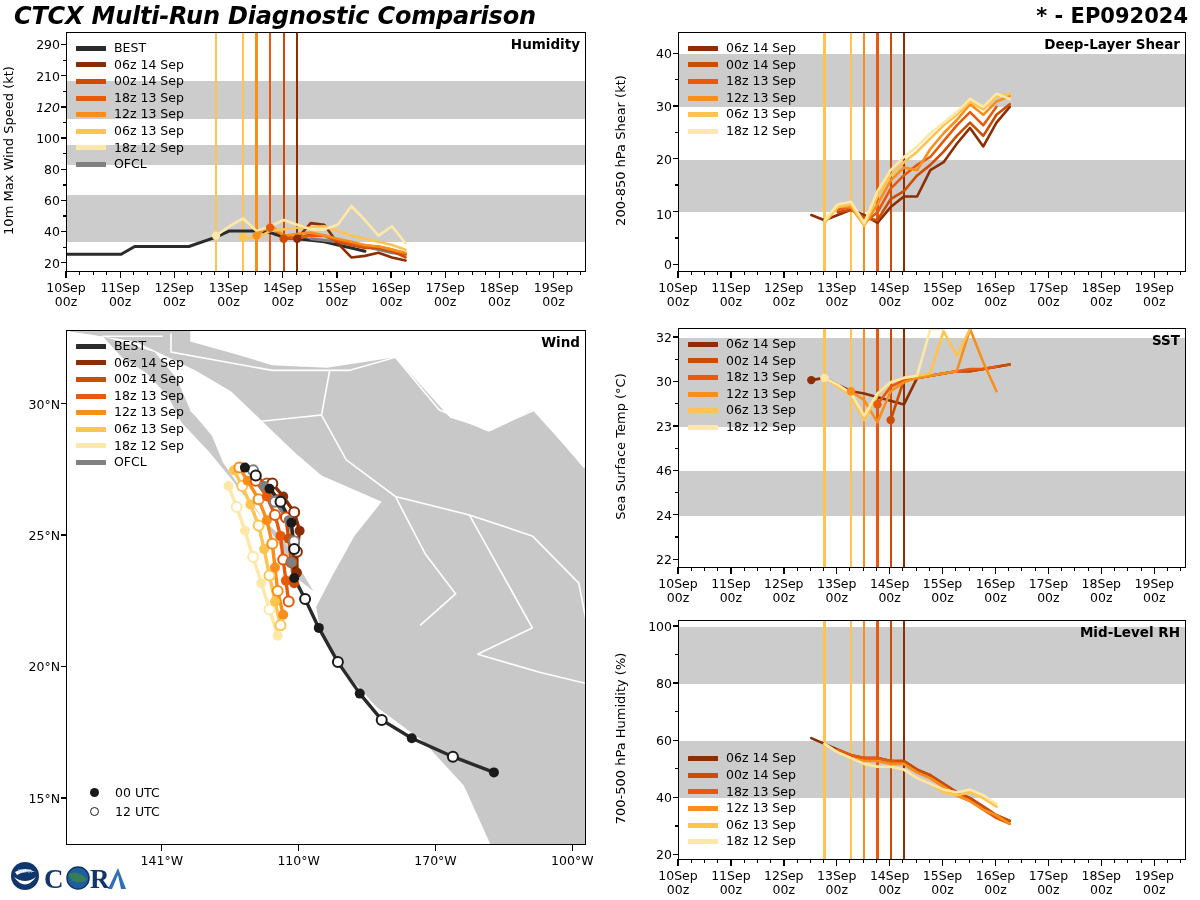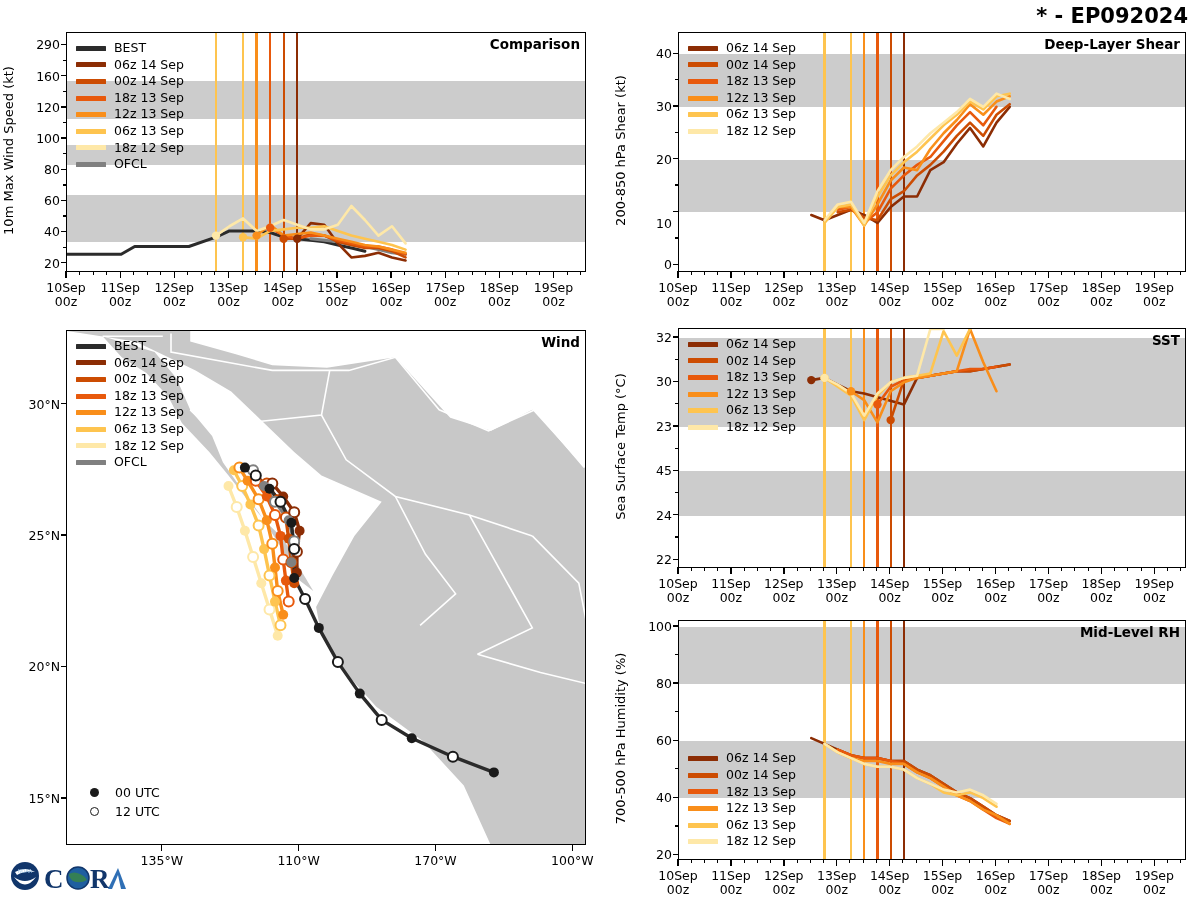--- a/index.html
+++ b/index.html
@@ -65,20 +65,21 @@
   .ml-dot.open{background:#fff;border:1.6px solid #1a1a1a;box-sizing:border-box;}
 
   
   .logo{position:absolute;left:8px;top:858px;width:120px;height:40px;}
 </style>
 </head>
 <body>
 
 <div class="page">
 
+  <div class="title">CTCX Multi-Run Diagnostic Comparison</div>
   <div class="storm-id">* - EP092024</div>
 
   <div id="panels-root">
       <div class="panel" style="left: 66px; top: 32px; width: 520px; height: 240px;">
         <div class="plotbox">
           <div class="band" style="top: 162.078px; height: 46.7532px; background: rgb(204, 204, 204);"></div>
           <div class="band" style="top: 112.208px; height: 20.2597px; background: rgb(204, 204, 204);"></div>
           <div class="band" style="top: 48.3117px; height: 37.4026px; background: rgb(204, 204, 204);"></div>
           <div class="vline" style="left: 147.858px; background: rgb(254, 196, 79);"></div>
           <div class="vline" style="left: 174.942px; background: rgb(254, 196, 79);"></div>
@@ -96,34 +97,34 @@
             <polyline points="176.04,204.16 189.58,205.71 203.12,197.92 216.67,196.36 230.21,194.81 243.75,194.81 257.29,193.25 270.83,197.92 284.37,202.60 297.92,205.71 311.46,208.83 325.00,211.95 338.54,216.62" fill="none" stroke="#fec44f" stroke-width="2.6" stroke-linejoin="round" stroke-linecap="round"></polyline>
             <polyline points="148.96,202.60 162.50,193.25 176.04,185.45 189.58,197.92 203.12,193.25 216.67,187.01 230.21,191.69 243.75,196.36 257.29,196.36 270.83,191.69 284.37,172.99 297.92,187.01 311.46,202.60 325.00,193.25 338.54,210.39" fill="none" stroke="#fee8a8" stroke-width="2.6" stroke-linejoin="round" stroke-linecap="round"></polyline>
             <circle cx="230.2083333333333" cy="205.71428571428572" r="4.2" fill="#8c2d04"></circle>
             <circle cx="216.66666666666666" cy="205.71428571428572" r="4.2" fill="#cc4c02"></circle>
             <circle cx="203.12499999999997" cy="194.8051948051948" r="4.2" fill="#e8590c"></circle>
             <circle cx="189.5833333333333" cy="202.5974025974026" r="4.2" fill="#f98e1a"></circle>
             <circle cx="176.04166666666666" cy="204.15584415584416" r="4.2" fill="#fec44f"></circle>
             <circle cx="148.95833333333331" cy="202.5974025974026" r="4.2" fill="#fee8a8"></circle>
           </svg>
         </div>
-        <div class="corner-label">Comparison</div>
+        <div class="corner-label">Humidity</div>
         <div class="ytick" style="top: 230.649px; left: -40px; width: 34px;">20</div>
         <div class="ytickmark" style="top: 230.149px; left: -5px; width: 6px;"></div>
         <div class="ytick" style="top: 199.481px; left: -40px; width: 34px;">40</div>
         <div class="ytickmark" style="top: 198.981px; left: -5px; width: 6px;"></div>
         <div class="ytick" style="top: 168.312px; left: -40px; width: 34px;">60</div>
         <div class="ytickmark" style="top: 167.812px; left: -5px; width: 6px;"></div>
         <div class="ytick" style="top: 137.143px; left: -40px; width: 34px;">80</div>
         <div class="ytickmark" style="top: 136.643px; left: -5px; width: 6px;"></div>
         <div class="ytick" style="top: 105.974px; left: -40px; width: 34px;">100</div>
         <div class="ytickmark" style="top: 105.474px; left: -5px; width: 6px;"></div>
-        <div class="ytick" style="top: 74.8052px; left: -40px; width: 34px;">120</div>
+        <div class="ytick" style="top: 74.8052px; left: -40px; width: 34px; font-style: italic;">120</div>
         <div class="ytickmark" style="top: 74.3052px; left: -5px; width: 6px;"></div>
-        <div class="ytick" style="top: 43.6364px; left: -40px; width: 34px;">160</div>
+        <div class="ytick" style="top: 43.6364px; left: -40px; width: 34px;">210</div>
         <div class="ytickmark" style="top: 43.1364px; left: -5px; width: 6px;"></div>
         <div class="ytick" style="top: 12.4675px; left: -40px; width: 34px;">290</div>
         <div class="ytickmark" style="top: 11.9675px; left: -5px; width: 6px;"></div>
         <div class="ytickmark" style="top: 214.565px; left: -3px; width: 4px;"></div>
         <div class="ytickmark" style="top: 183.396px; left: -3px; width: 4px;"></div>
         <div class="ytickmark" style="top: 152.227px; left: -3px; width: 4px;"></div>
         <div class="ytickmark" style="top: 121.058px; left: -3px; width: 4px;"></div>
         <div class="ytickmark" style="top: 89.8896px; left: -3px; width: 4px;"></div>
         <div class="ytickmark" style="top: 58.7208px; left: -3px; width: 4px;"></div>
         <div class="ytickmark" style="top: 27.5519px; left: -3px; width: 4px;"></div>
@@ -227,21 +228,21 @@
             <polyline points="158.75,179.34 171.98,176.70 185.21,184.62 198.44,187.25 211.67,166.15 224.90,158.24 238.12,142.42 251.35,131.87 264.58,118.68 277.81,102.86 291.04,89.67 304.27,102.86 317.50,81.76 330.73,71.21" fill="none" stroke="#cc4c02" stroke-width="2.6" stroke-linejoin="round" stroke-linecap="round"></polyline>
             <polyline points="158.75,176.70 171.98,174.07 185.21,189.89 198.44,179.34 211.67,155.60 224.90,142.42 238.12,131.87 251.35,123.96 264.58,108.13 277.81,92.31 291.04,79.12 304.27,92.31 317.50,73.85" fill="none" stroke="#e8590c" stroke-width="2.6" stroke-linejoin="round" stroke-linecap="round"></polyline>
             <polyline points="158.75,174.07 171.98,174.07 185.21,192.53 198.44,171.43 211.67,147.69 224.90,134.51 238.12,137.14 251.35,116.04 264.58,100.22 277.81,87.03 291.04,71.21 304.27,81.76 317.50,68.57 330.73,63.30" fill="none" stroke="#f98e1a" stroke-width="2.6" stroke-linejoin="round" stroke-linecap="round"></polyline>
             <polyline points="145.52,189.89 158.75,174.07 171.98,171.43 185.21,192.53 198.44,163.52 211.67,142.42 224.90,129.23 238.12,118.68 251.35,105.49 264.58,92.31 277.81,81.76 291.04,68.57 304.27,76.48 317.50,63.30 330.73,60.66" fill="none" stroke="#fec44f" stroke-width="2.6" stroke-linejoin="round" stroke-linecap="round"></polyline>
             <polyline points="145.52,187.25 158.75,171.43 171.98,168.79 185.21,189.89 198.44,158.24 211.67,137.14 224.90,123.96 238.12,113.41 251.35,100.22 264.58,89.67 277.81,79.12 291.04,65.93 304.27,73.85 317.50,60.66 330.73,65.93" fill="none" stroke="#fee8a8" stroke-width="2.6" stroke-linejoin="round" stroke-linecap="round"></polyline>
           </svg>
         </div>
         <div class="corner-label">Deep-Layer Shear</div>
         <div class="ytick" style="top: 232.088px; left: -40px; width: 34px;">0</div>
         <div class="ytickmark" style="top: 231.588px; left: -5px; width: 6px;"></div>
-        <div class="ytick" style="top: 191px; left: -40px; width: 34px;">10</div>
+        <div class="ytick" style="top: 182px; left: -40px; width: 34px;">10</div>
         <div class="ytickmark" style="top: 178.841px; left: -5px; width: 6px;"></div>
         <div class="ytick" style="top: 126.593px; left: -40px; width: 34px;">20</div>
         <div class="ytickmark" style="top: 126.093px; left: -5px; width: 6px;"></div>
         <div class="ytick" style="top: 73.8462px; left: -40px; width: 34px;">30</div>
         <div class="ytickmark" style="top: 73.3462px; left: -5px; width: 6px;"></div>
         <div class="ytick" style="top: 21.0989px; left: -40px; width: 34px;">40</div>
         <div class="ytickmark" style="top: 20.5989px; left: -5px; width: 6px;"></div>
         <div class="ytickmark" style="top: 205.214px; left: -3px; width: 4px;"></div>
         <div class="ytickmark" style="top: 152.467px; left: -3px; width: 4px;"></div>
         <div class="ytickmark" style="top: 99.7198px; left: -3px; width: 4px;"></div>
@@ -346,21 +347,21 @@
             <circle cx="171.97916666666666" cy="62.22222222222217" r="4.2" fill="#f98e1a"></circle>
             <circle cx="145.52083333333331" cy="48.888888888888886" r="4.2" fill="#fec44f"></circle>
             <circle cx="145.52083333333331" cy="48.888888888888886" r="4.2" fill="#fee8a8"></circle>
           </svg>
         </div>
         <div class="corner-label">SST</div>
         <div class="ytick" style="top: 231.111px; left: -40px; width: 34px;">22</div>
         <div class="ytickmark" style="top: 230.611px; left: -5px; width: 6px;"></div>
         <div class="ytick" style="top: 186.667px; left: -40px; width: 34px;">24</div>
         <div class="ytickmark" style="top: 186.167px; left: -5px; width: 6px;"></div>
-        <div class="ytick" style="top: 142.222px; left: -40px; width: 34px;">45</div>
+        <div class="ytick" style="top: 142.222px; left: -40px; width: 34px;">46</div>
         <div class="ytickmark" style="top: 141.722px; left: -5px; width: 6px;"></div>
         <div class="ytick" style="top: 97.7778px; left: -40px; width: 34px;">23</div>
         <div class="ytickmark" style="top: 97.2778px; left: -5px; width: 6px;"></div>
         <div class="ytick" style="top: 53.3333px; left: -40px; width: 34px;">30</div>
         <div class="ytickmark" style="top: 52.8333px; left: -5px; width: 6px;"></div>
         <div class="ytick" style="top: 8.88889px; left: -40px; width: 34px;">32</div>
         <div class="ytickmark" style="top: 8.38889px; left: -5px; width: 6px;"></div>
         <div class="ytickmark" style="top: 208.389px; left: -3px; width: 4px;"></div>
         <div class="ytickmark" style="top: 163.944px; left: -3px; width: 4px;"></div>
         <div class="ytickmark" style="top: 119.5px; left: -3px; width: 4px;"></div>
@@ -643,21 +644,21 @@
         </div>
         <div class="corner-label">Wind</div>
         <div class="ytick" style="top: 467.704px; left: -56px; width: 50px;">15°N</div>
         <div class="ytickmark" style="top: 467.204px; left: -5px; width: 6px;"></div>
         <div class="ytick" style="top: 336.327px; left: -56px; width: 50px;">20°N</div>
         <div class="ytickmark" style="top: 335.827px; left: -5px; width: 6px;"></div>
         <div class="ytick" style="top: 204.949px; left: -56px; width: 50px;">25°N</div>
         <div class="ytickmark" style="top: 204.449px; left: -5px; width: 6px;"></div>
         <div class="ytick" style="top: 73.5714px; left: -56px; width: 50px;">30°N</div>
         <div class="ytickmark" style="top: 73.0714px; left: -5px; width: 6px;"></div>
-        <div class="xtick" style="left: 95.7895px; top: 524px;">135°W</div>
+        <div class="xtick" style="left: 95.7895px; top: 524px;">141°W</div>
         <div class="xtickmark" style="left: 95.1895px; top: 514px; height: 7px;"></div>
         <div class="xtick" style="left: 232.632px; top: 524px;">110°W</div>
         <div class="xtickmark" style="left: 232.032px; top: 514px; height: 7px;"></div>
         <div class="xtick" style="left: 369.474px; top: 524px;">170°W</div>
         <div class="xtickmark" style="left: 368.874px; top: 514px; height: 7px;"></div>
         <div class="xtick" style="left: 506.316px; top: 524px;">100°W</div>
         <div class="xtickmark" style="left: 505.716px; top: 514px; height: 7px;"></div>
         <div class="legend" style="left: 10px; top: 8px;">
           <div class="lg-row">
             <span class="lg-swatch" style="background: rgb(43, 43, 43);"></span>

